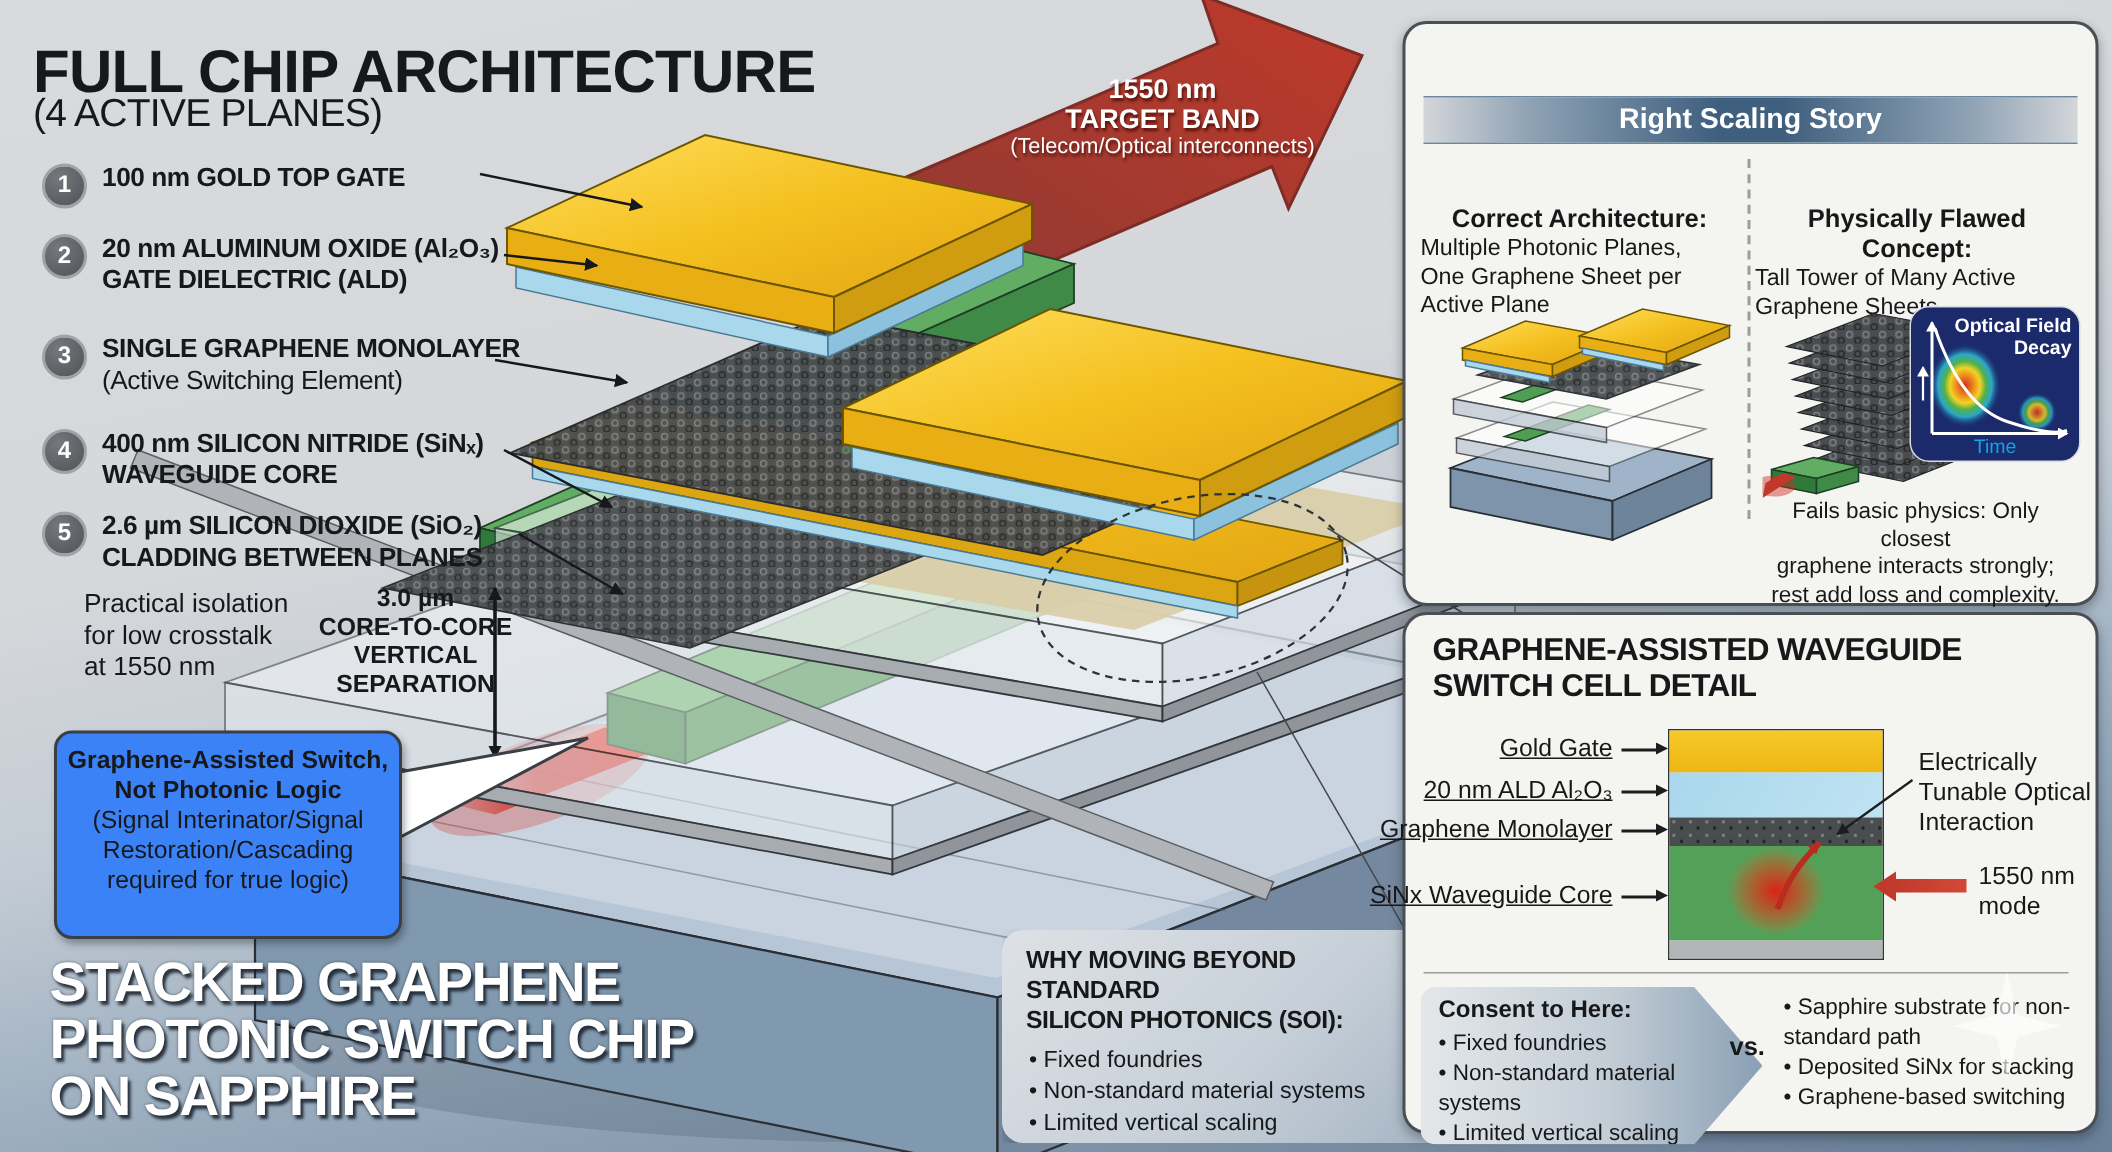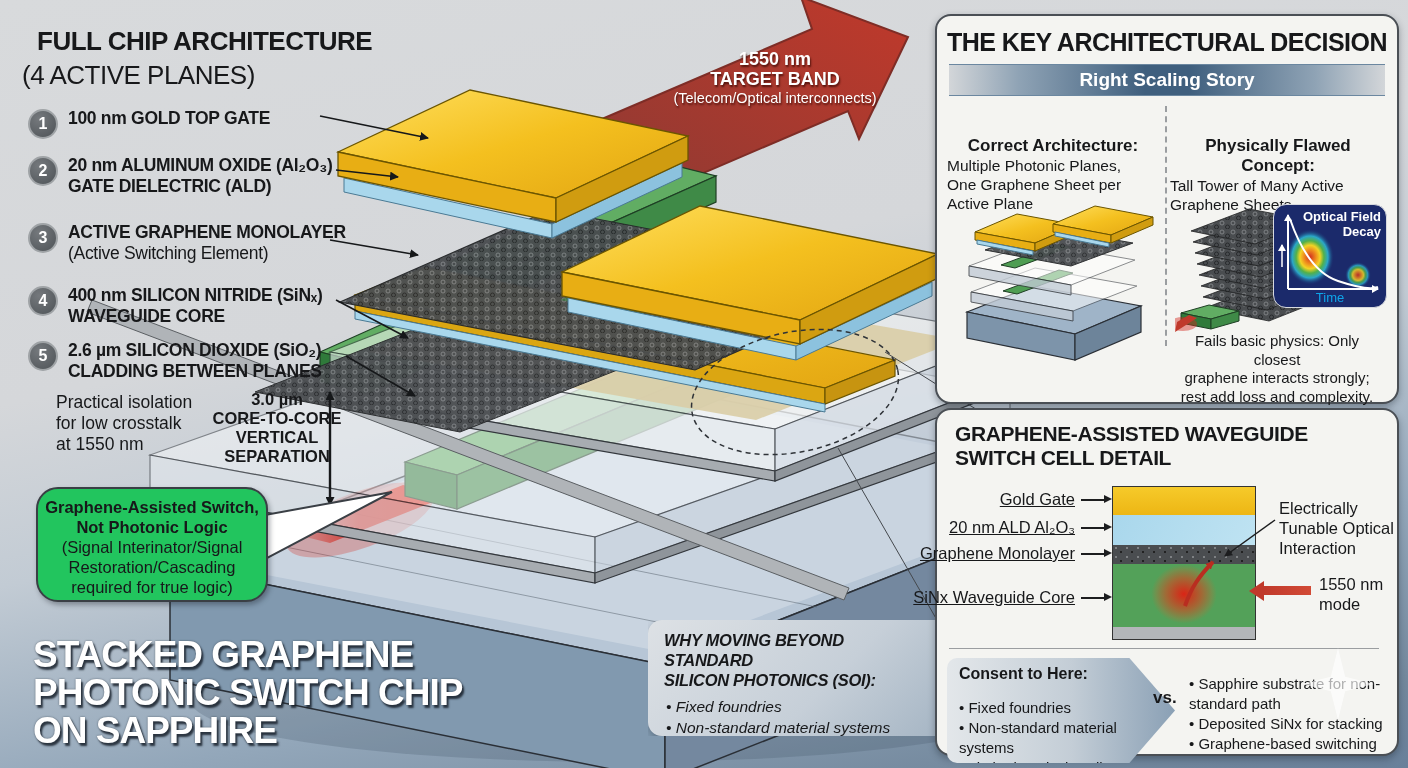--- a/index.html
+++ b/index.html
@@ -2,47 +2,47 @@
 <html><head>
 <meta charset="utf-8">
 <style>
   html,body{margin:0;padding:0;}
   body{width:1408px;height:768px;overflow:hidden;position:relative;
        font-family:"Liberation Sans","DejaVu Sans",sans-serif;color:#17181a;
        background:linear-gradient(168deg,#d8dadc 0%,#d5d7da 38%,#c2cbd4 55%,#93a7ba 75%,#73889d 92%,#69809a 100%);}
   .abs{position:absolute;}
   svg{display:block;}
   
-  .hdr-title{left:37px;top:26px;font-size:26px;font-weight:bold;letter-spacing:-.5px;}
+  .hdr-title{left:22px;top:26px;font-size:40px;font-weight:bold;letter-spacing:-.5px;}
   .hdr-sub{left:22px;top:60px;font-size:26px;font-weight:400;letter-spacing:-.5px;}
   .legend-item{display:flex;gap:10px;align-items:flex-start;}
   .lnum{flex:0 0 auto;width:26px;height:26px;border-radius:50%;background:radial-gradient(circle at 35% 30%,#75797d,#4e5357);
         border:2px solid #9fa3a6;color:#fff;font-weight:bold;font-size:16px;display:flex;align-items:center;justify-content:center;margin-top:1px;}
   .ltxt{font-size:17.5px;font-weight:bold;line-height:21px;letter-spacing:-.3px;}
   .note{left:56px;top:392px;font-size:17.5px;line-height:21px;font-weight:400;}
   .sep-label{left:212px;top:390px;width:130px;text-align:center;font-size:16.5px;font-weight:bold;line-height:19px;}
   
-  .callout{left:36px;top:487px;width:216px;background:#22c55e;border:2.5px solid #3a3f45;border-radius:22px;
-           padding:8px 6px 3px 6px;text-align:center;font-size:16.5px;line-height:20px;box-shadow:2px 3px 5px rgba(20,25,35,.35);}
+  .callout{left:36px;top:487px;width:216px;background:#3b82f6;border:2.5px solid #3a3f45;border-radius:12px;
+           padding:8px 6px 27px 6px;text-align:center;font-size:16.5px;line-height:20px;box-shadow:2px 3px 5px rgba(20,25,35,.35);}
   .callout .b{font-weight:bold;}
   
   .big-title{left:33px;top:636px;font-size:37px;font-weight:bold;line-height:38px;letter-spacing:-1px;color:#fff;
              text-shadow:2px 3px 2px rgba(25,33,44,.85),0 0 2px rgba(25,33,44,.6);}
   
   .band-txt{left:660px;top:49px;width:230px;text-align:center;color:#fff;
             text-shadow:1px 2px 2px rgba(60,10,5,.8);}
   .band-txt .l1{font-size:18px;font-weight:bold;line-height:20px;}
   .band-txt .l2{font-size:18px;font-weight:bold;line-height:20px;}
   .band-txt .l3{font-size:14.5px;line-height:18px;font-weight:400;}
   
-  .soi{left:648px;top:620px;width:326px;height:116px;
+  .soi{left:668px;top:620px;width:326px;height:142px;
        background:linear-gradient(135deg,#dde1e5 0%,#c6cfd8 55%,#9fb0c0 100%);
        clip-path:polygon(0 0,91% 0,100% 50%,91% 100%,0 100%);
        border-radius:14px;padding:10px 40px 0 16px;box-sizing:border-box;
-       filter:drop-shadow(2px 3px 4px rgba(20,30,40,.4));font-style:italic;}
+       filter:drop-shadow(2px 3px 4px rgba(20,30,40,.4));}
   .soi-title{font-size:16.5px;font-weight:bold;line-height:20px;letter-spacing:-.3px;}
   .soi ul{margin:6px 0 0 2px;padding:0;list-style:none;}
   .soi li{font-size:15.5px;line-height:21px;}
   .soi li::before{content:"• ";}
   
   .panel{background:#f4f4f1;border:2.5px solid #4a4f55;border-radius:16px;box-shadow:0 3px 7px rgba(20,30,40,.35);}
   .p-decision{left:935px;top:14px;width:460px;height:386px;}
   .p-detail{left:935px;top:408px;width:460px;height:344px;}
   .pd-title{left:0;top:12px;width:100%;text-align:center;font-size:25px;font-weight:bold;letter-spacing:-.5px;}
   .banner{left:12px;top:48px;width:436px;height:30px;color:#fff;font-size:19px;font-weight:bold;text-align:center;line-height:30px;
@@ -77,21 +77,21 @@
   .rlab{font-size:16.5px;line-height:20px;}
   .red-arrow-left{width:48px;height:9px;background:linear-gradient(to right,#c0392b,#d24a36);position:relative;}
   .red-arrow-left::before{content:"";position:absolute;left:-14px;top:-5.5px;border-right:15px solid #c0392b;
                  border-top:10px solid transparent;border-bottom:10px solid transparent;}
   .det-div{left:12px;top:238px;width:430px;border-top:1.5px solid #9a9da0;}
   .cmp-arrow{left:10px;top:248px;width:228px;height:105px;
        background:linear-gradient(to right,#e3e7ea 0%,#c3cdd6 55%,#8aa0b5 100%);
        clip-path:polygon(0 0,80% 0,100% 50%,80% 100%,0 100%);
        border-radius:10px;padding:6px 40px 0 12px;box-sizing:border-box;}
   .cmp-head{font-size:16px;font-weight:bold;line-height:20px;}
-  .cmp-arrow ul,.cmp-right ul{margin:14px 0 0 0;padding:0;list-style:none;}
+  .cmp-arrow ul,.cmp-right ul{margin:2px 0 0 0;padding:0;list-style:none;}
   .cmp-arrow li,.cmp-right li{font-size:15px;line-height:20px;}
   .cmp-arrow li::before,.cmp-right li::before{content:"• ";}
   .vs{left:216px;top:278px;font-size:17px;font-weight:bold;}
   .cmp-right{left:252px;top:250px;width:200px;}
   .sparkle{left:1302px;top:648px;width:72px;height:72px;background:rgba(255,255,255,.65);
            clip-path:polygon(50% 0,60% 40%,100% 50%,60% 60%,50% 100%,40% 60%,0 50%,40% 40%);}
 </style>
 </head>
 <body>
 
@@ -242,21 +242,21 @@
 <div class="abs legend-item" style="left:28px;top:155px;">
   <div class="lnum">2</div>
   <div class="ltxt">
     <div>20 nm ALUMINUM OXIDE (Al₂O₃)</div>
     <div>GATE DIELECTRIC (ALD)</div>
   </div>
 </div>
 <div class="abs legend-item" style="left:28px;top:222px;">
   <div class="lnum">3</div>
   <div class="ltxt">
-    <div>ACTIVE GRAPHENE MONOLAYER</div>
+    <div>SINGLE GRAPHENE MONOLAYER</div>
     <div style="font-weight:400;">(Active Switching Element)</div>
   </div>
 </div>
 <div class="abs legend-item" style="left:28px;top:285px;">
   <div class="lnum">4</div>
   <div class="ltxt">
     <div>400 nm SILICON NITRIDE (SiNₓ)</div>
     <div>WAVEGUIDE CORE</div>
   </div>
 </div>
@@ -305,21 +305,20 @@
   <div class="soi-title">WHY MOVING BEYOND STANDARD</div>
   <div class="soi-title">SILICON PHOTONICS (SOI):</div>
   <ul>
     <li>Fixed foundries</li>
     <li>Non-standard material systems</li>
     <li>Limited vertical scaling</li>
   </ul>
 </div>
 
 <div class="abs panel p-decision">
-  <div class="abs pd-title">THE KEY ARCHITECTURAL DECISION</div>
   <div class="abs banner">Right Scaling Story</div>
   <div class="abs v-divider"></div>
 
   <div class="abs" style="left:10px;top:88px;width:212px;">
     <div class="col-head">Correct Architecture:</div>
     <div class="col-line">Multiple Photonic Planes,</div>
     <div class="col-line">One Graphene Sheet per</div>
     <div class="col-line">Active Plane</div>
   </div>
 

